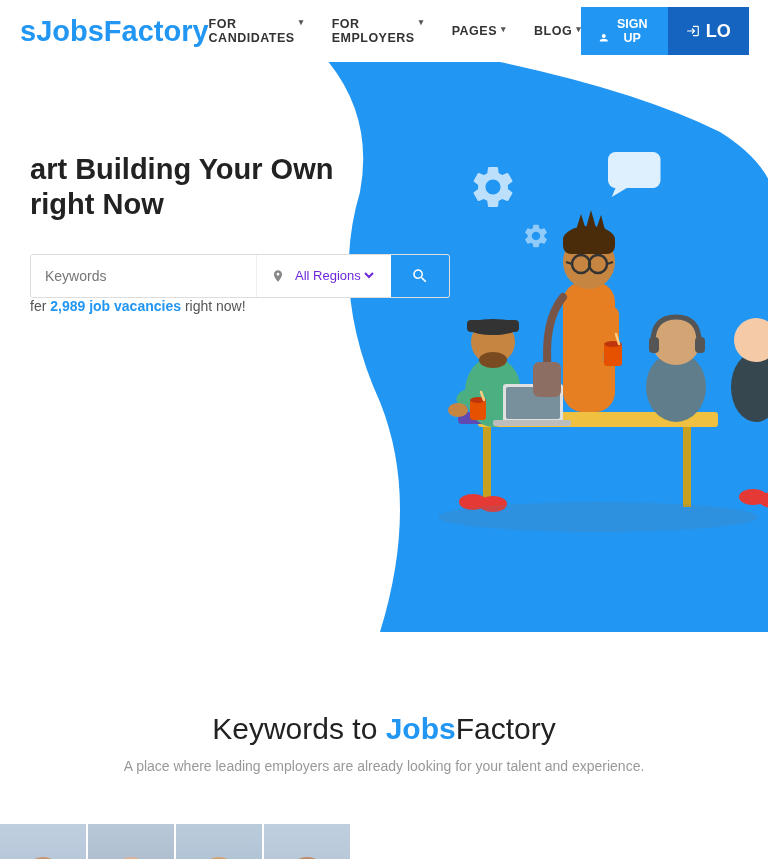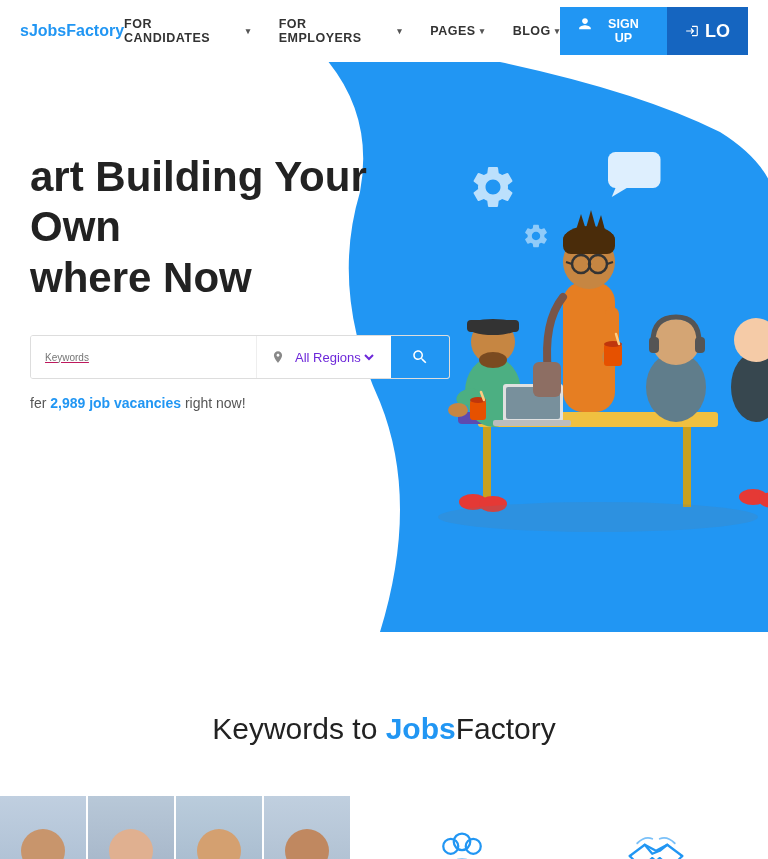--- a/index.html
+++ b/index.html
@@ -10,49 +10,49 @@
       display: flex;
       align-items: center;
       justify-content: space-between;
       padding: 0 20px;
       height: 62px;
       background: #fff;
       position: relative;
       z-index: 10;
     }
     .logo {
-      font-size: 16px;
+      font-size: 29px;
       font-weight: 700;
       color: #222;
     }
     .logo span { color: #2196F3; }
     nav { display: flex; align-items: center; gap: 28px; }
     .nav-item {
       font-size: 12.5px;
       font-weight: 600;
       color: #333;
       text-transform: uppercase;
       letter-spacing: 0.5px;
       cursor: pointer;
       display: flex;
-      align-items: center;
+      align-items: flex-start;
       gap: 4px;
     }
     .nav-item .chevron { font-size: 9px; color: #555; }
     .auth-buttons { display: flex; gap: 0; }
     .btn-signup {
       background: #2196F3;
       color: #fff;
       border: none;
       padding: 10px 18px;
       font-size: 12.5px;
       font-weight: 600;
       cursor: pointer;
       display: flex;
-      align-items: flex-start;
+      align-items: flex-end;
       gap: 6px;
       text-transform: uppercase;
     }
     .btn-login {
       background: #1565C0;
       color: #fff;
       border: none;
       padding: 10px 18px;
       font-size: 18px;
       font-weight: 600;
@@ -80,43 +80,42 @@
       height: 100%;
       z-index: 0;
     }
 
     .hero-content {
       position: relative;
       z-index: 2;
       padding: 90px 30px 0 30px;
     }
     .hero-title {
-      font-size: 42px;
+      font-size: 29px;
       font-weight: 700;
       color: #222;
       line-height: 1.2;
       max-width: 420px;
     }
     .search-bar {
       display: flex;
       margin-top: 32px;
       max-width: 420px;
       border: 1.5px solid #ddd;
       border-radius: 3px;
       overflow: hidden;
       background: #fff;
     }
     .search-keywords {
       flex: 1;
       border: none;
       outline: none;
       padding: 12px 14px;
-      font-size: 10px;
+      font-size: 14px;
       color: #be185d;
-      text-decoration: underline;
     }
     .search-region {
       display: flex;
       align-items: center;
       gap: 6px;
       padding: 10px 14px;
       border-left: 1.5px solid #eee;
       font-size: 13px;
       color: #555;
       cursor: pointer;
@@ -134,21 +133,20 @@
       background: #2196F3;
       border: none;
       padding: 12px 20px;
       cursor: pointer;
       display: flex;
       align-items: center;
       justify-content: center;
     }
     .search-icon-svg { fill: #fff; width: 18px; height: 18px; }
     .hero-vacancies {
-      margin-top: 16px;
       font-size: 14px;
       color: #555;
     }
     .hero-vacancies .link { color: #2196F3; font-weight: 600; cursor: pointer; }
 
     
     .hero-illustration {
       position: absolute;
       right: -10px;
       top: 60px;
@@ -400,21 +398,21 @@
       <ellipse cx="355" cy="375" rx="14" ry="8" fill="#e53935"></ellipse>
       <ellipse cx="375" cy="378" rx="14" ry="8" fill="#e53935"></ellipse>
 
       <ellipse cx="200" cy="395" rx="160" ry="15" fill="rgba(100,120,140,0.18)"></ellipse>
     </svg>
   </div>
 
   <div class="hero-content">
     <h1 class="hero-title">
       <span>art Building Your Own</span><br>
-      <span>where Now</span>
+      <span>right Now</span>
     </h1>
 
     <div class="search-bar">
       <input class="search-keywords" type="text" placeholder="Keywords" style="">
       <div class="search-region">
         <svg width="14" height="14" viewBox="0 0 24 24" fill="#888">
             <path d="M12 2C8.13 2 5 5.13 5 9c0 5.25 7 13 7 13s7-7.75 7-13c0-3.87-3.13-7-7-7zm0 9.5c-1.38 0-2.5-1.12-2.5-2.5s1.12-2.5 2.5-2.5 2.5 1.12 2.5 2.5-1.12 2.5-2.5 2.5z"></path>
           </svg>
         <select>
           <option>All Regions</option>
@@ -430,20 +428,21 @@
     <p class="hero-vacancies">
       <span>fer </span><a class="link">2,989 job vacancies</a><span> right now!</span>
     </p>
   </div>
 </div>
 
 <div class="welcome-section">
   <h2 class="welcome-title">
     <span>Keywords to </span><span class="highlight">Jobs</span><span>Factory</span>
   </h2>
+  <p class="welcome-subtitle">A place where leading employers are already looking for your talent and experience.</p>
 </div>
 
 <div class="bottom-section">
 
   <div class="photo-strip">
     <div class="person-card" style="background: linear-gradient(180deg, #c0cfe0 0%, #90a8c0 100%);">
       <svg viewBox="0 0 80 180" width="80" height="180">
         <ellipse cx="40" cy="35" rx="22" ry="22" fill="#c8956c"></ellipse>
         <rect x="15" y="60" width="50" height="80" rx="15" fill="#b0bec5"></rect>
         <line x1="40" y1="55" x2="40" y2="65" stroke="#c8956c" stroke-width="4"></line>

